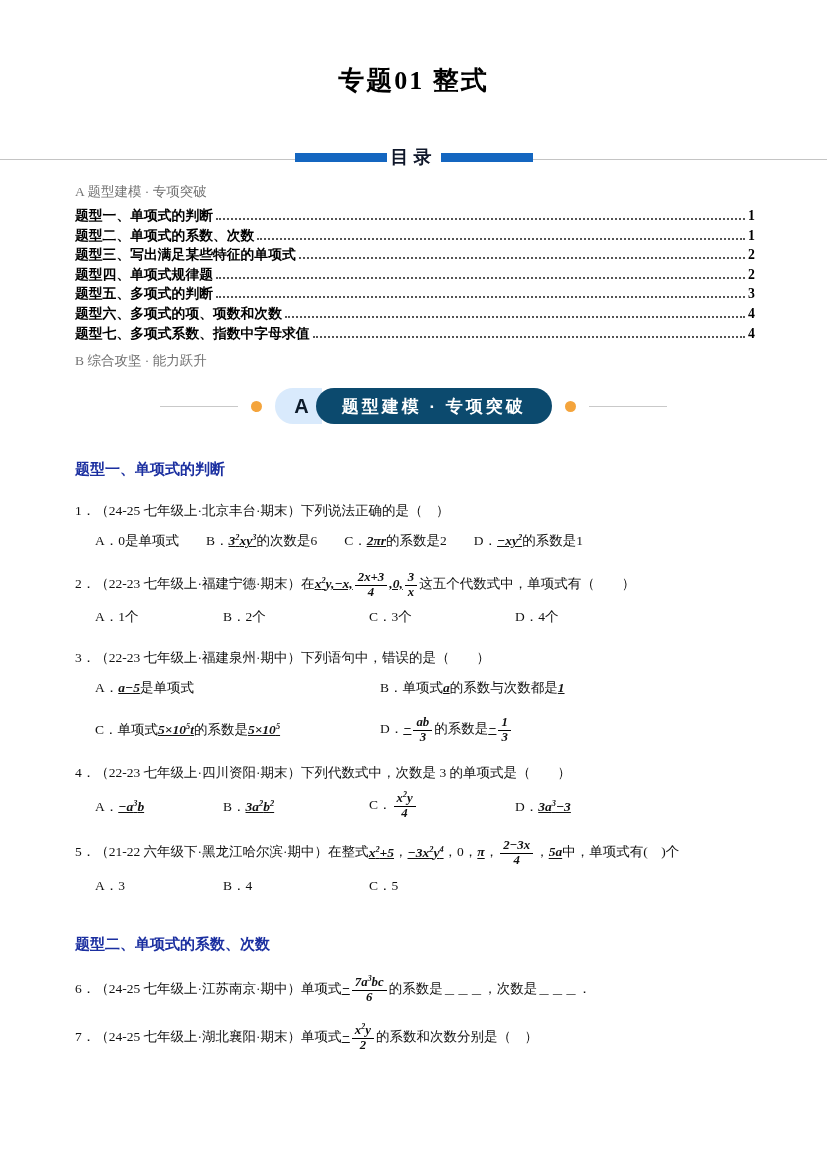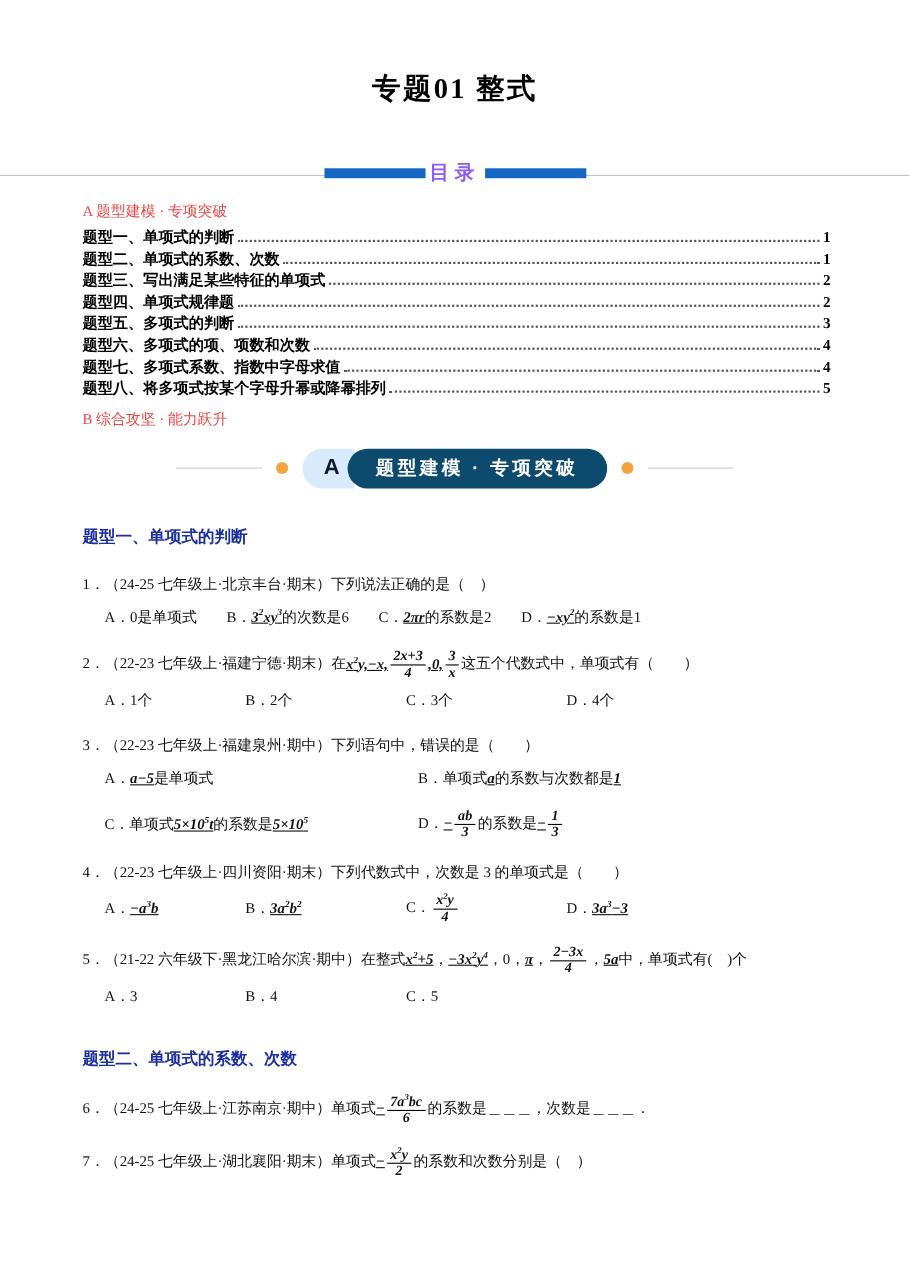--- a/index.html
+++ b/index.html
@@ -18,27 +18,27 @@
 
   
   .toc-header{position:relative;margin-top:48px;height:22px;}
   .toc-header .rule{position:absolute;left:0;right:0;top:13px;border-top:1px solid #c4c4c4;}
   .toc-header .center{
     position:relative;display:flex;align-items:center;justify-content:center;
     height:22px;background:transparent;
   }
   .toc-bar{width:92px;height:9px;background:#1466c0;display:inline-block;}
   .toc-title{
-    font-size:18px;font-weight:bold;color:#8b5cf6;letter-spacing:5px;
+    font-size:18px;font-weight:bold;color:#0f172a;letter-spacing:5px;
     background:#fff;padding:0 4px;line-height:22px;
   }
 
   
   .toc{margin:14px 72px 0 75px;}
-  .toc-section{font-size:13.5px;color:#ef4444;font-weight:normal;margin:0 0 5px 0;line-height:19px;}
+  .toc-section{font-size:13.5px;color:#737373;font-weight:normal;margin:0 0 5px 0;line-height:19px;}
   .toc-section.b{margin-top:8px;font-family:Liberation Serif, serif;}
   .toc-row{display:flex;align-items:baseline;font-weight:bold;font-size:13.8px;line-height:19.6px;color:#000;text-decoration:none;cursor:pointer;}
   .toc-label{white-space:nowrap;}
   .toc-leader{flex:1;border-bottom:2px dotted #555;margin:0 3px 4px 3px;min-width:20px;}
   .toc-page{white-space:nowrap;}
 
   
   .badge-row{margin-top:18px;display:flex;align-items:center;justify-content:center;}
   .badge-line{width:78px;height:0;border-top:1.5px solid #c9c9c9;}
   .badge-dot{width:11px;height:11px;border-radius:50%;background:#f4a43c;margin:0 13px;}
@@ -125,25 +125,20 @@
         </div>
         <div class="toc-row">
           <span class="toc-label">题型六、多项式的项、项数和次数</span>
           <span class="toc-leader"></span>
           <span class="toc-page">4</span>
         </div>
         <div class="toc-row">
           <span class="toc-label">题型七、多项式系数、指数中字母求值</span>
           <span class="toc-leader"></span>
           <span class="toc-page">4</span>
-        </div>
-        <div class="toc-row">
-          <span class="toc-label">题型八、将多项式按某个字母升幂或降幂排列</span>
-          <span class="toc-leader"></span>
-          <span class="toc-page">5</span>
         </div>
       </div>
     <div class="toc-section b">B 综合攻坚 · 能力跃升</div>
   </div>
 
   <div class="badge-row">
     <span class="badge-line"></span>
     <span class="badge-dot"></span>
     <span class="pill">
       <span class="pill-left">A</span>

